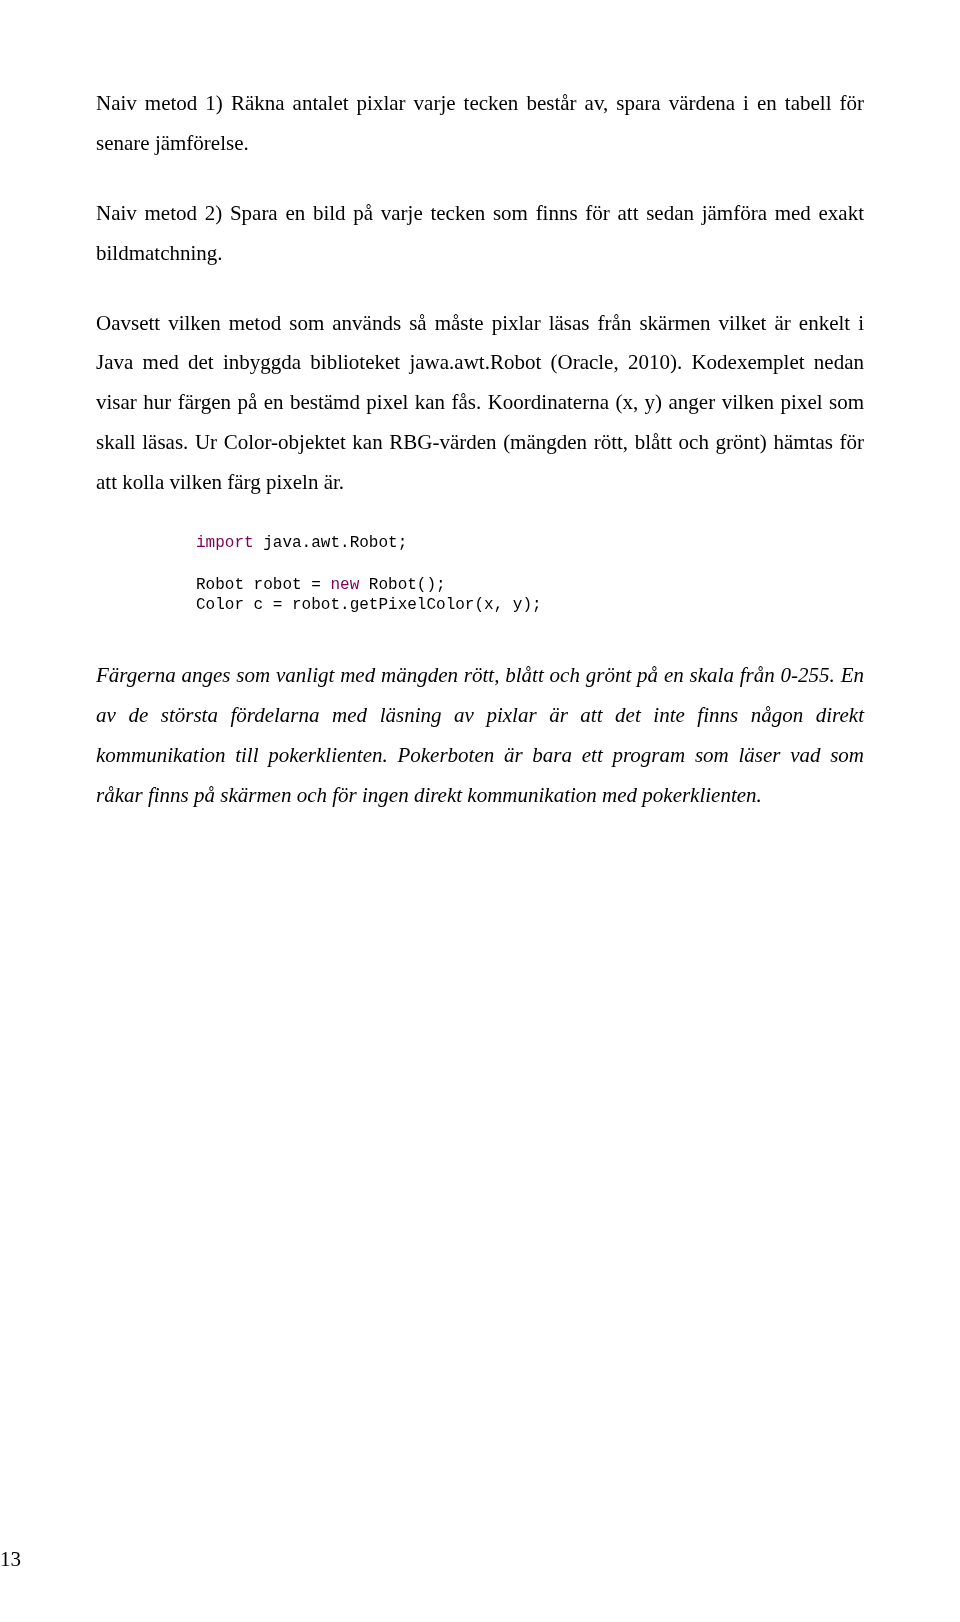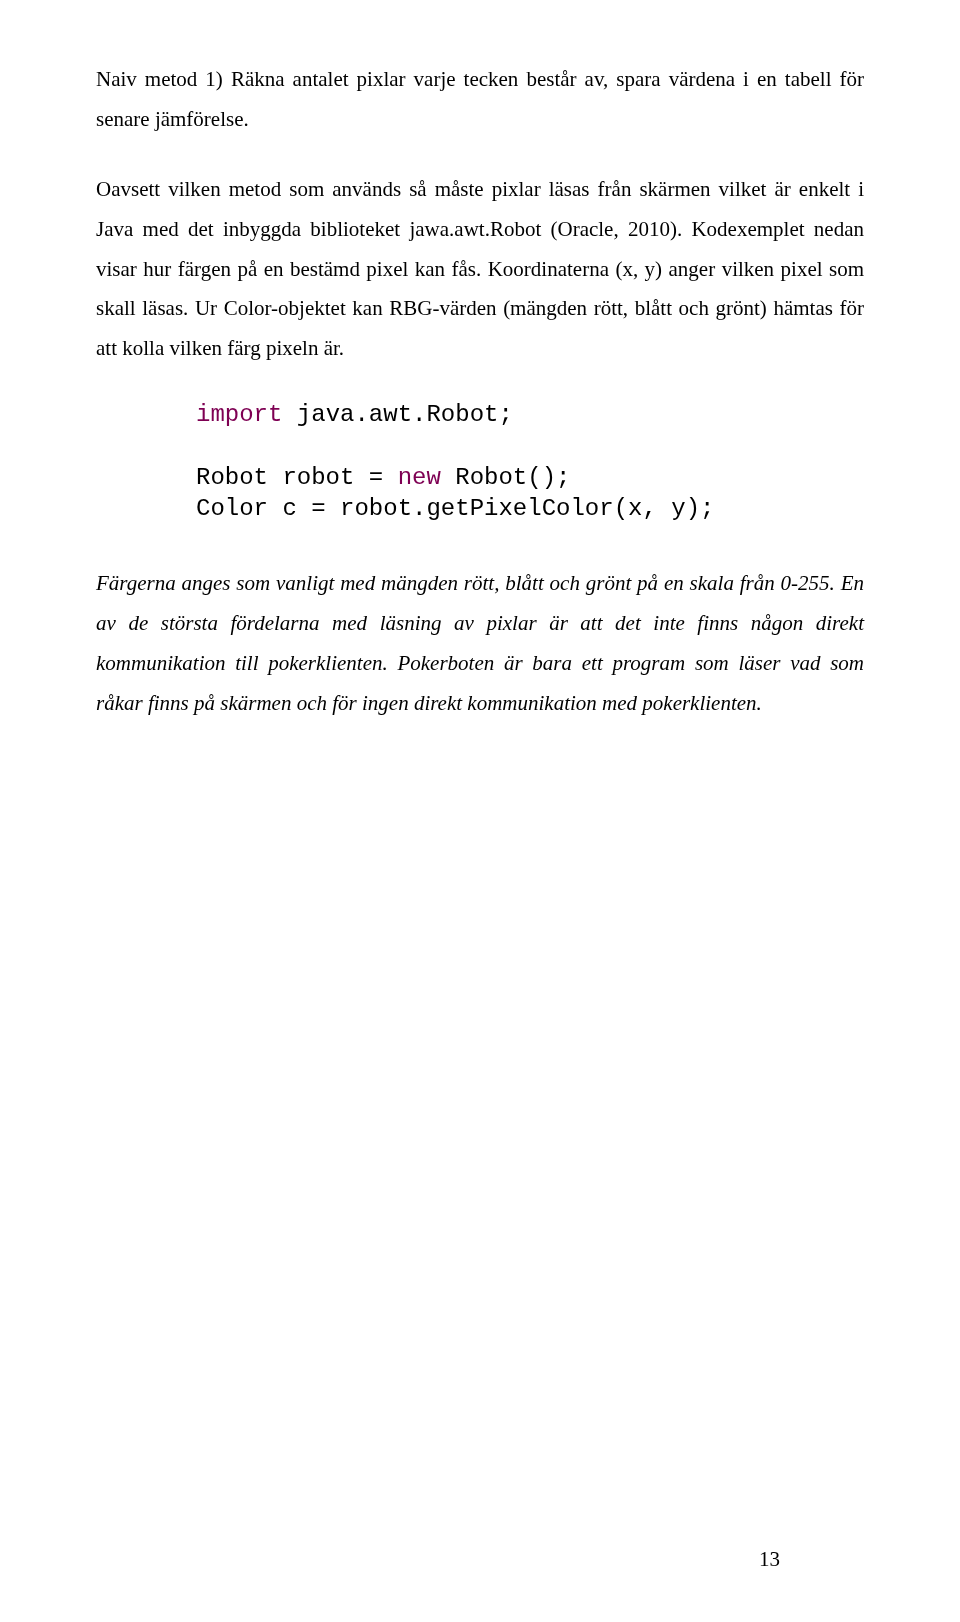--- a/index.html
+++ b/index.html
@@ -6,61 +6,62 @@
     margin: 0;
     padding: 0;
     width: 960px;
     background: #ffffff;
     font-family: "Times New Roman", Times, serif;
     color: #000000;
   }
   .page {
     width: 960px;
     min-height: 1622px;
-    padding: 60px 96px 0 96px;
+    padding: 84px 96px 0 96px;
     box-sizing: border-box;
     position: relative;
   }
   p.body-text {
     font-size: 21px;
     line-height: 1.9;
     margin: 0 0 30px 0;
     text-align: justify;
     text-justify: inter-word;
   }
   p.body-text.tight {
     margin-bottom: 30px;
     font-style: italic;
   }
   .code-block {
     font-family: Consolas, "Courier New", monospace;
-    font-size: 24px;
+    font-size: 16px;
     line-height: 1.3;
     margin: 8px 0 40px 100px;
     white-space: pre;
   }
   .code-block .kw { color: #7e0053; }
   .code-block .nm { color: #000000; }
   .page-number {
     position: absolute;
     bottom: 50px;
     left: 0;
     width: 780px;
-    text-align: right;
+    text-align: left;
     font-size: 21px;
     font-family: "Times New Roman", Times, serif;
   }
 </style>
 </head>
 <body>
 
 <div class="page">
 
   <p class="body-text">Naiv metod 1) Räkna antalet pixlar varje tecken består av, spara värdena i en tabell för senare jämförelse.</p>
 
+  <p class="body-text">Naiv metod 2) Spara en bild på varje tecken som finns för att sedan jämföra med exakt bildmatchning.</p>
 
 
   <p class="body-text">Oavsett vilken metod som används så måste pixlar läsas från skärmen vilket är enkelt i Java med det inbyggda biblioteket jawa.awt.Robot (Oracle, 2010). Kodexemplet nedan visar hur färgen på en bestämd pixel kan fås. Koordinaterna (x, y) anger vilken pixel som skall läsas. Ur Color-objektet kan RBG-värden (mängden rött, blått och grönt) hämtas för att kolla vilken färg pixeln är.</p>
 
   <div class="code-block"><span class="kw">import</span><span class="nm"> java.awt.Robot;</span>
 
 <span class="nm">Robot robot = </span><span class="kw">new</span><span class="nm"> Robot();</span>
 <span class="nm">Color c = robot.getPixelColor(x, y);</span></div>
 
   <p class="body-text tight">Färgerna anges som vanligt med mängden rött, blått och grönt på en skala från 0-255. En av de största fördelarna med läsning av pixlar är att det inte finns någon direkt kommunikation till pokerklienten. Pokerboten är bara ett program som läser vad som råkar finns på skärmen och för ingen direkt kommunikation med pokerklienten.</p>

